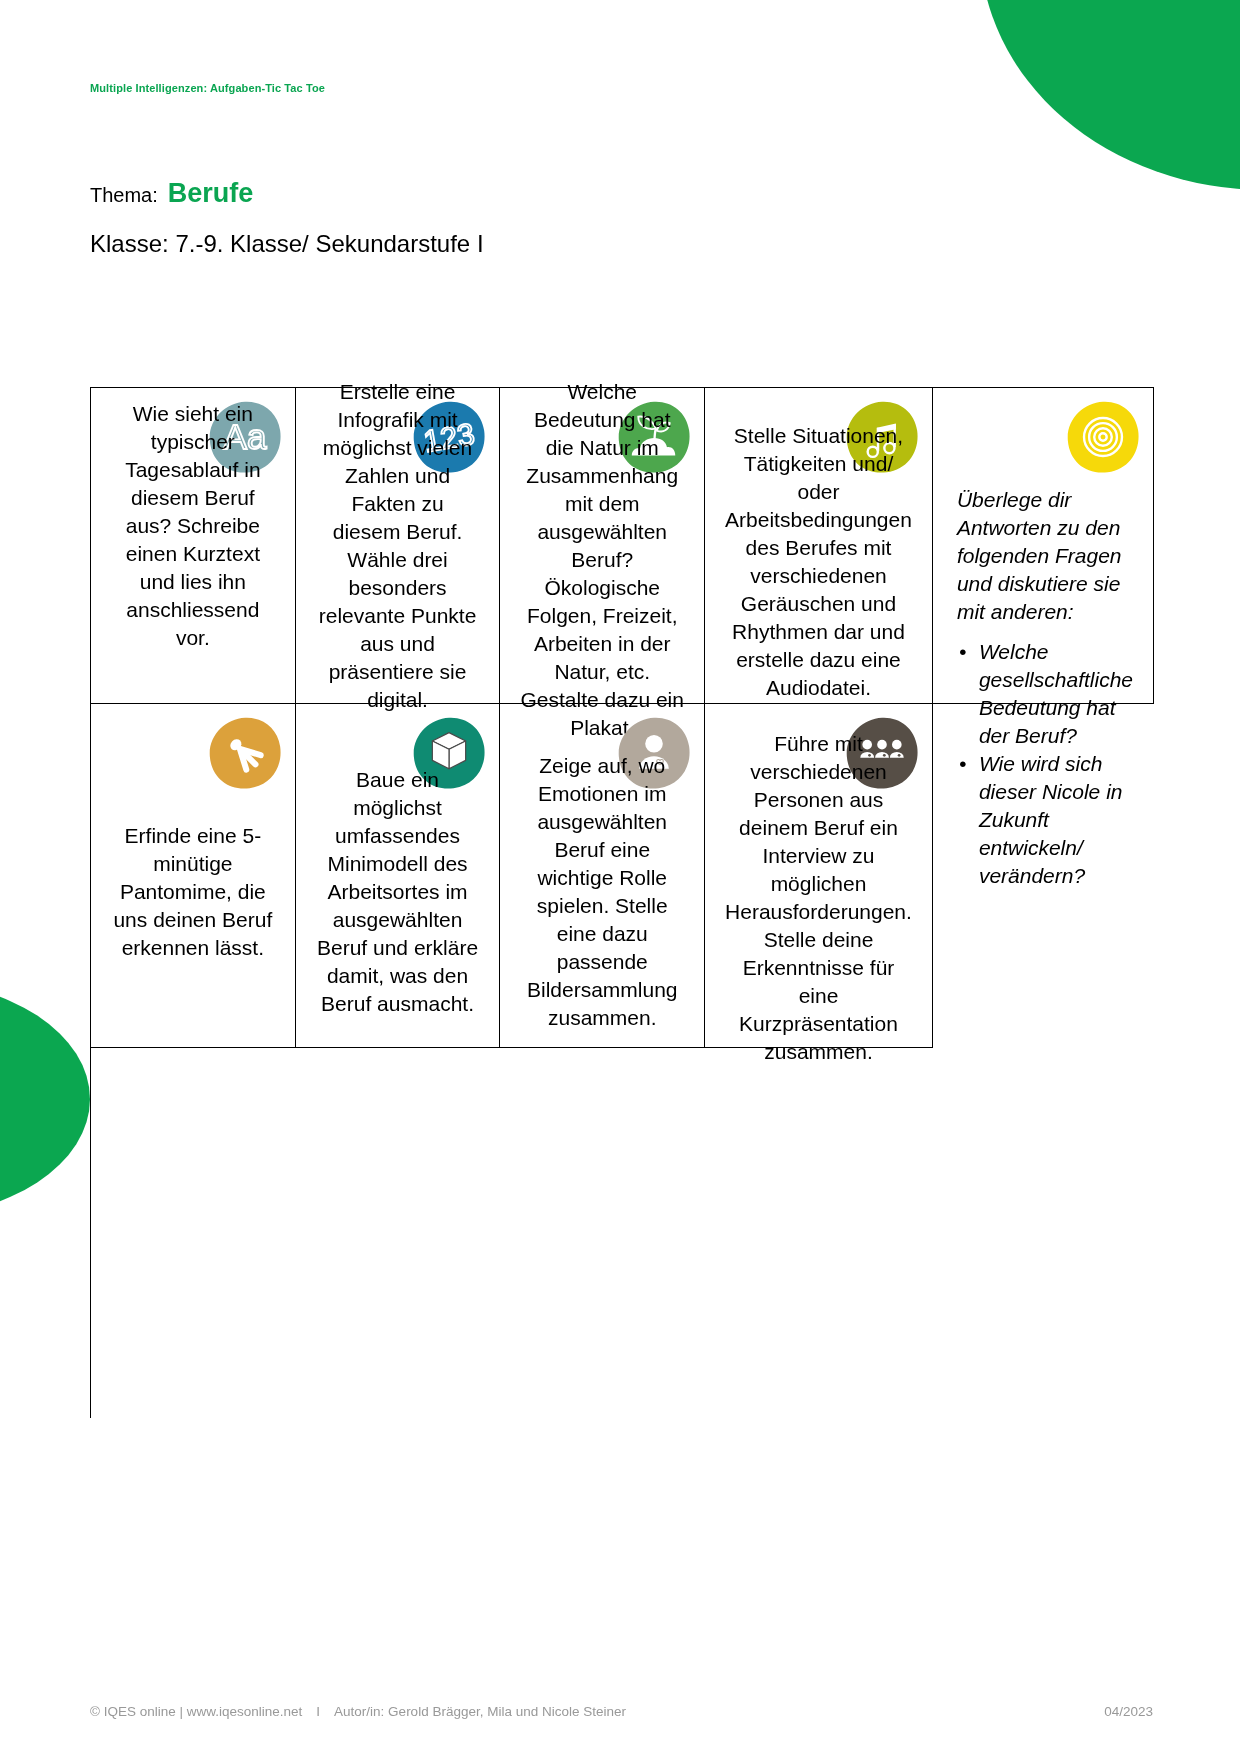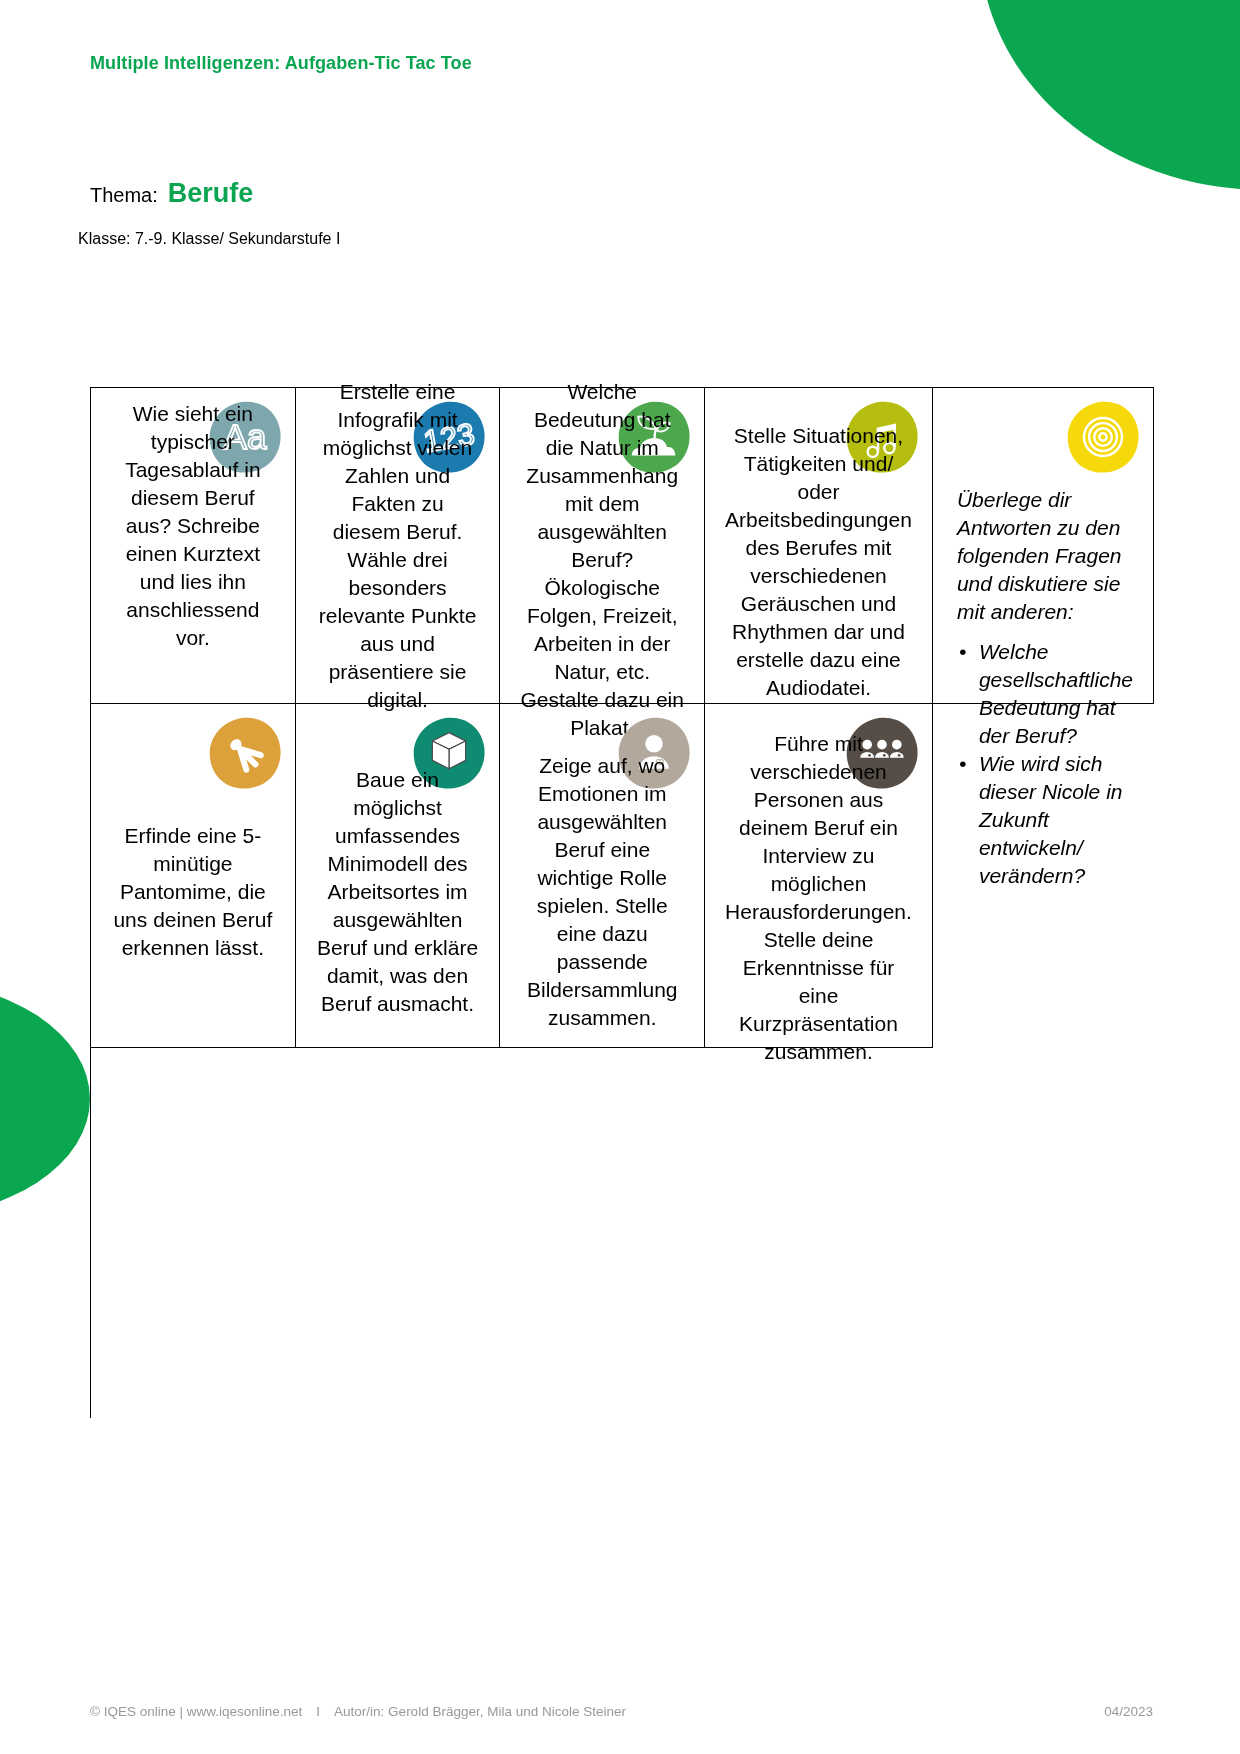--- a/index.html
+++ b/index.html
@@ -21,27 +21,27 @@
     background:#0BA750;
   }
   .side-blob{
     position:absolute;
     left:-270px;top:981px;
     width:360px;height:236px;
     border-radius:50%;
     background:#0BA750;
   }
   .doc-header{
-    position:absolute;left:90px;top:53px;
-    font-size:18px;font-weight:bold;color:#0AA551;
+    position:absolute;left:90px;top:82px;
+    font-size:11px;font-weight:bold;color:#0AA551;
     letter-spacing:.1px;
   }
   .thema-line{position:absolute;left:90px;top:178px;font-size:20px;}
   .thema-value{font-size:27px;font-weight:bold;color:#0AA551;margin-left:10px;margin-top:12px;}
-  .klasse-line{position:absolute;left:78px;top:230px;font-size:16px;}
+  .klasse-line{position:absolute;left:90px;top:230px;font-size:24px;}
 
   .tictactoe{
     position:absolute;left:90px;top:387px;
     width:1063px;height:1030px;
     display:grid;
     grid-template-columns:repeat(5,1fr);
     grid-template-rows:316px 344px 370px;
     border-top:1.5px solid #000;
     border-left:1.5px solid #000;
     background:#fff;

